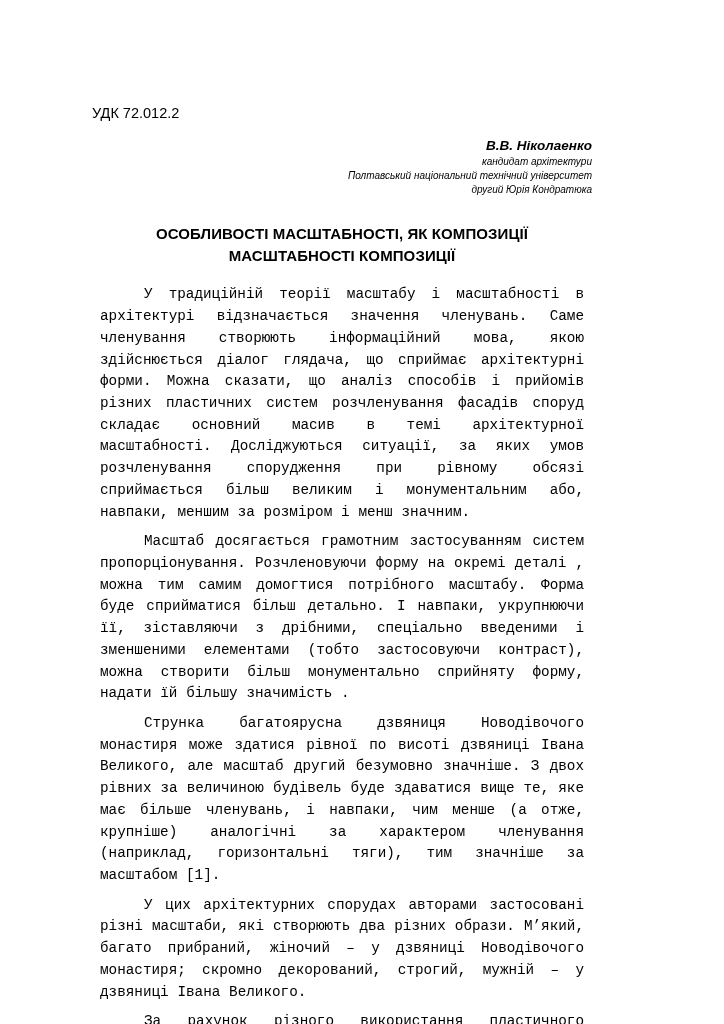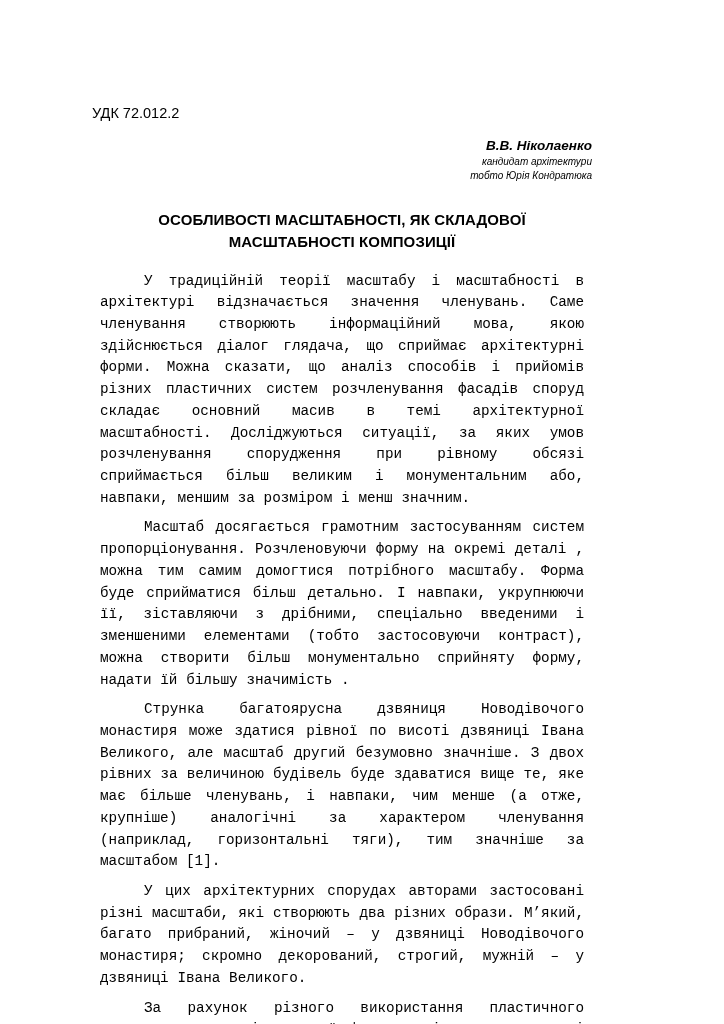--- a/index.html
+++ b/index.html
@@ -67,25 +67,26 @@
 </head>
 <body>
 
 <div class="page">
 
   <div class="udk">УДК 72.012.2</div>
 
   <div class="author-block">
     <span class="author-name">В.В. Ніколаенко</span>
     <span class="author-line">кандидат архітектури</span>
-    <span class="author-line">тобто Юрія Кондратюка</span>
+    <span class="author-line">Полтавський національний технічний університет</span>
+    <span class="author-line">другий Юрія Кондратюка</span>
   </div>
 
   <div class="title">
-    <span class="line">ОСОБЛИВОСТІ МАСШТАБНОСТІ, ЯК СКЛАДОВОЇ</span>
+    <span class="line">ОСОБЛИВОСТІ МАСШТАБНОСТІ, ЯК КОМПОЗИЦІЇ</span>
     <span class="line">МАСШТАБНОСТІ КОМПОЗИЦІЇ</span>
   </div>
 
   <div class="body-text">
     <p>У традиційній теорії масштабу і масштабності в архітектурі відзначається значення членувань. Саме членування створюють інформаційний мова, якою здійснюється діалог глядача, що сприймає архітектурні форми. Можна сказати, що аналіз способів і прийомів різних пластичних систем розчленування фасадів споруд складає основний масив в темі архітектурної масштабності. Досліджуються ситуації, за яких умов розчленування спорудження при рівному обсязі сприймається більш великим і монументальним або, навпаки, меншим за розміром і менш значним.</p>
     <p>Масштаб досягається грамотним застосуванням систем пропорціонування. Розчленовуючи форму на окремі деталі , можна тим самим домогтися потрібного масштабу. Форма буде сприйматися більш детально. І навпаки, укрупнюючи її, зіставляючи з дрібними, спеціально введеними і зменшеними елементами (тобто застосовуючи контраст), можна створити більш монументально сприйняту форму, надати їй більшу значимість .</p>
     <p>Струнка багатоярусна дзвяниця Новодівочого монастиря може здатися рівної по висоті дзвяниці Івана Великого, але масштаб другий безумовно значніше. З двох рівних за величиною будівель буде здаватися вище те, яке має більше членувань, і навпаки, чим менше (а отже, крупніше) аналогічні за характером членування (наприклад, горизонтальні тяги), тим значніше за масштабом [1].</p>
     <p>У цих архітектурних спорудах авторами застосовані різні масштаби, які створюють два різних образи. М’який, багато прибраний, жіночий – у дзвяниці Новодівочого монастиря; скромно декорований, строгий, мужній – у дзвяниці Івана Великого.</p>
     <p>За рахунок різного використання пластичного розчленування архітектурної форми архітектор в тому і іншому випадку домагається</p>
   </div>

